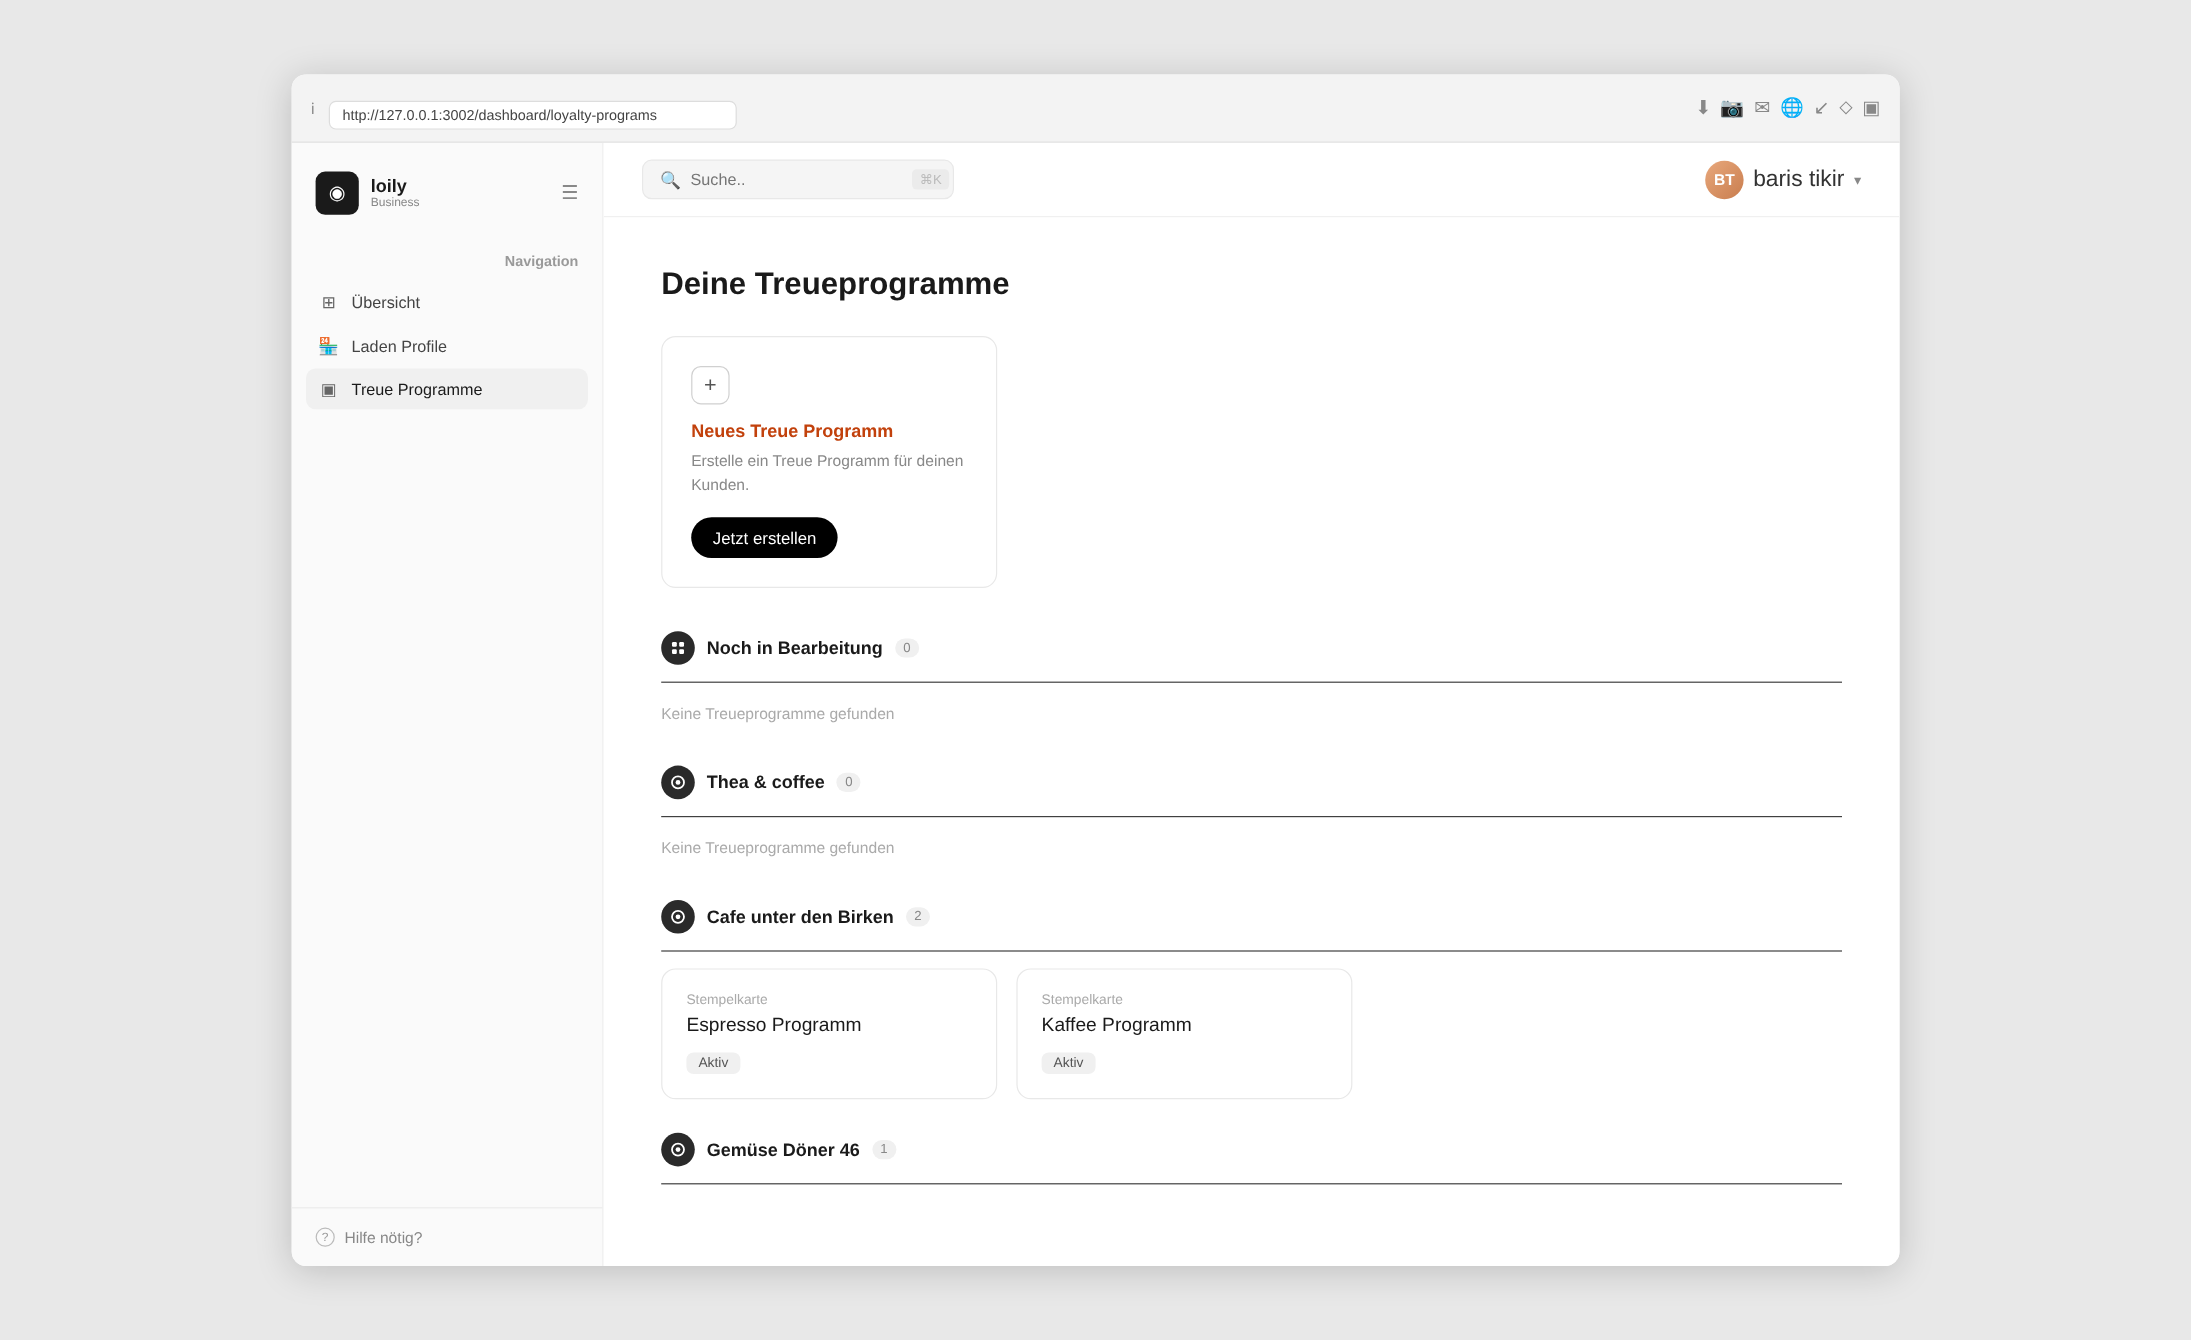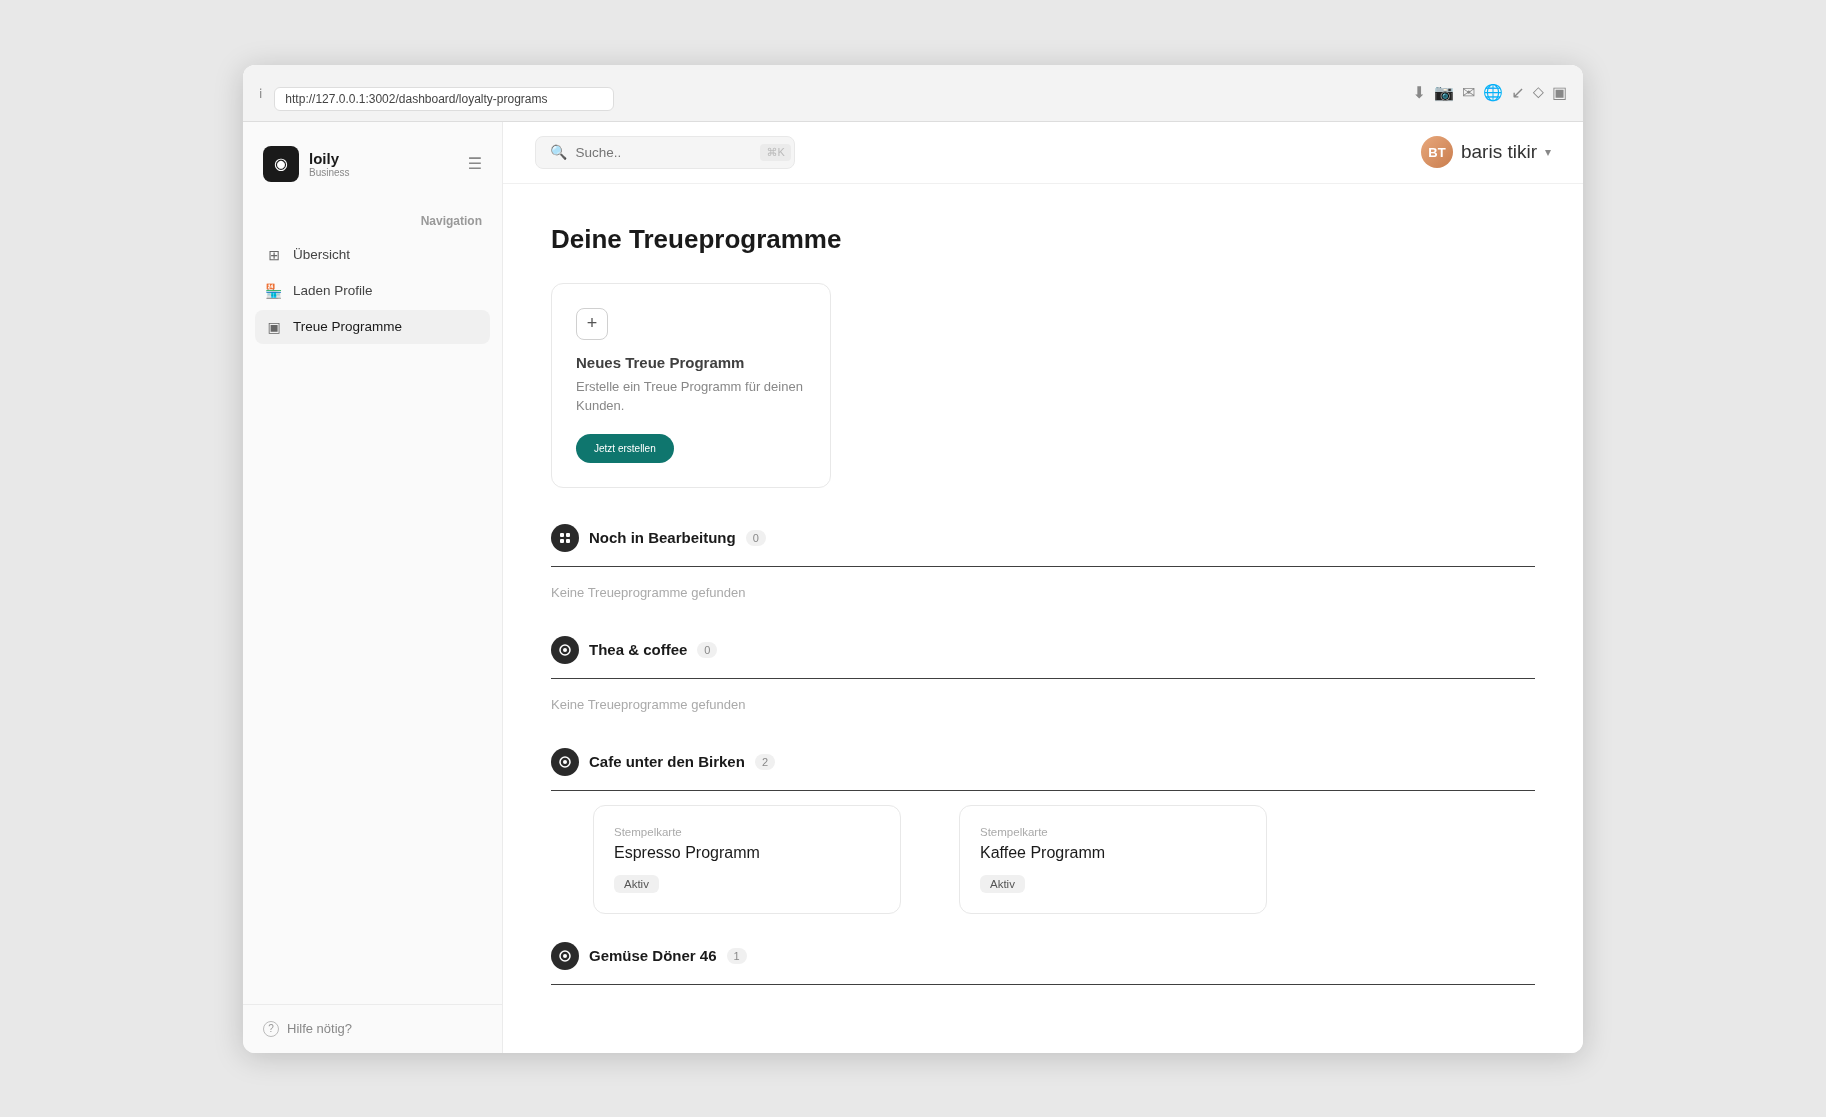--- a/index.html
+++ b/index.html
@@ -254,36 +254,36 @@
       align-items: center;
       justify-content: center;
       font-size: 18px;
       color: #555;
       cursor: pointer;
       margin-bottom: 14px;
     }
     .new-program-title {
       font-size: 15px;
       font-weight: 600;
-      color: #404040;
+      color: #c2410c;
       margin-bottom: 6px;
     }
     .new-program-desc {
       font-size: 13px;
       color: #888;
       line-height: 1.5;
       margin-bottom: 18px;
     }
     .create-btn {
-      background: #0f766e;
+      background: #000000;
       color: #fff;
       border: none;
       border-radius: 20px;
       padding: 9px 18px;
-      font-size: 10px;
+      font-size: 14px;
       font-weight: 500;
       cursor: pointer;
     }
     
     .store-section {
       margin-bottom: 28px;
     }
     .store-header {
       display: flex;
       align-items: center;
@@ -323,23 +323,22 @@
     }
     .programs-grid {
       display: flex;
       gap: 16px;
       flex-wrap: wrap;
     }
     .program-card {
       border: 1.5px solid #e8e8e8;
       border-radius: 12px;
       padding: 20px;
-      width: 308px;
+      width: 280px;
       background: #fff;
-      margin-left: 42px;
     }
     .program-card-type {
       font-size: 11.5px;
       color: #aaa;
       margin-bottom: 6px;
     }
     .program-card-name {
       font-size: 16px;
       font-weight: 400;
       color: #1a1a1a;

